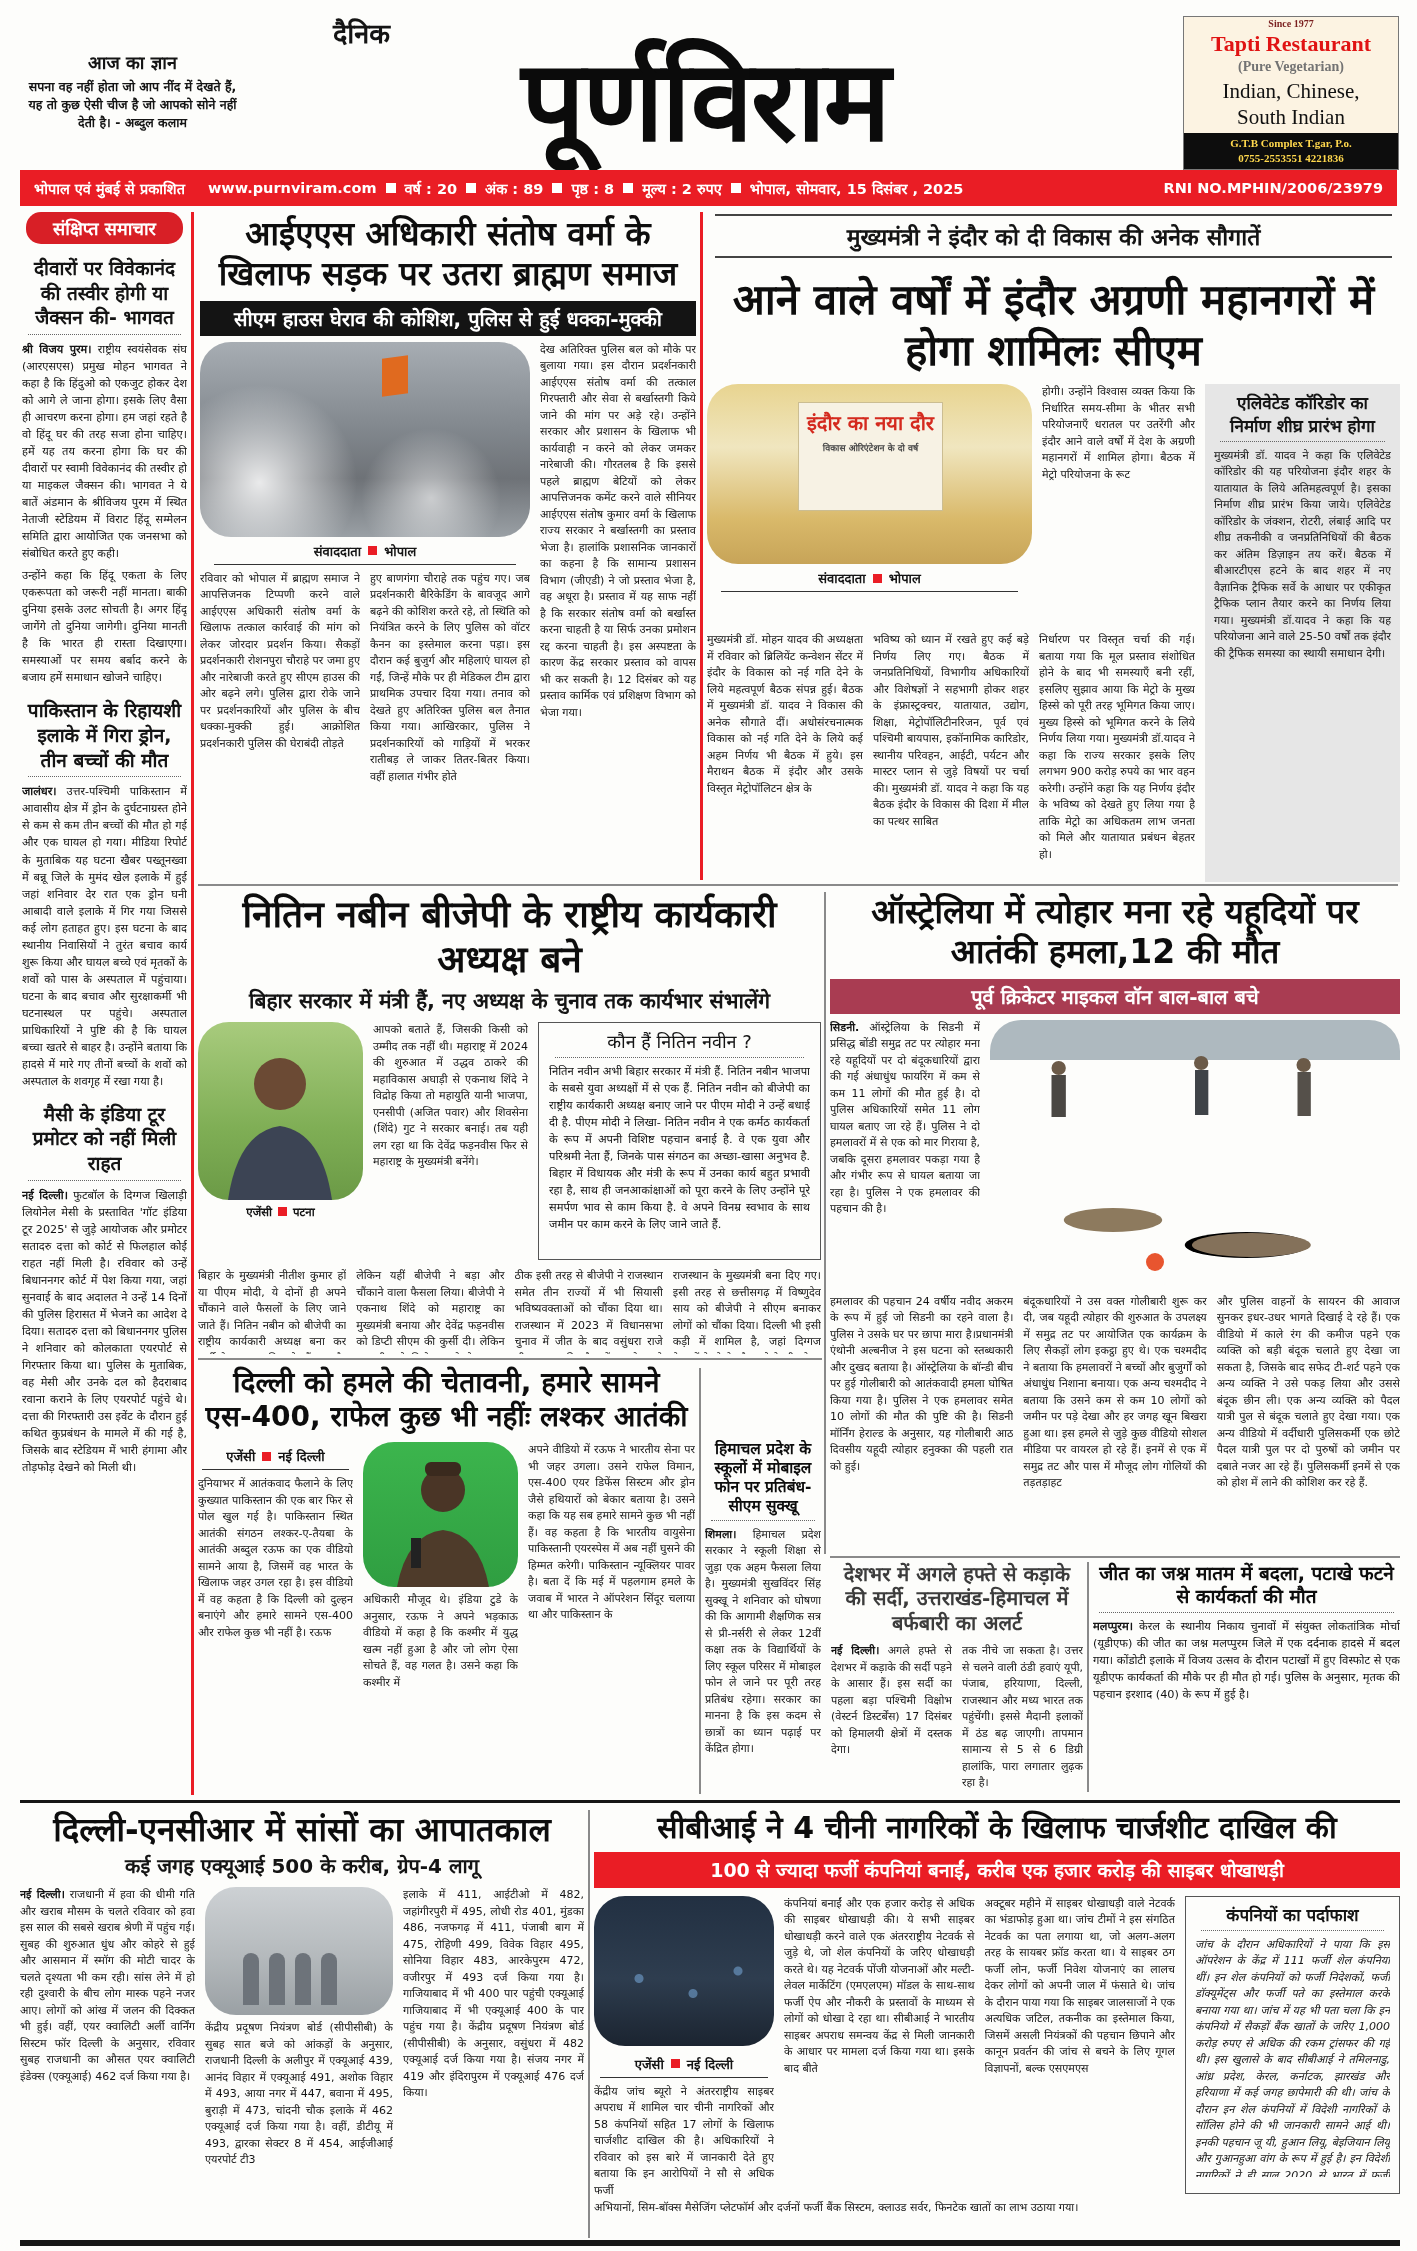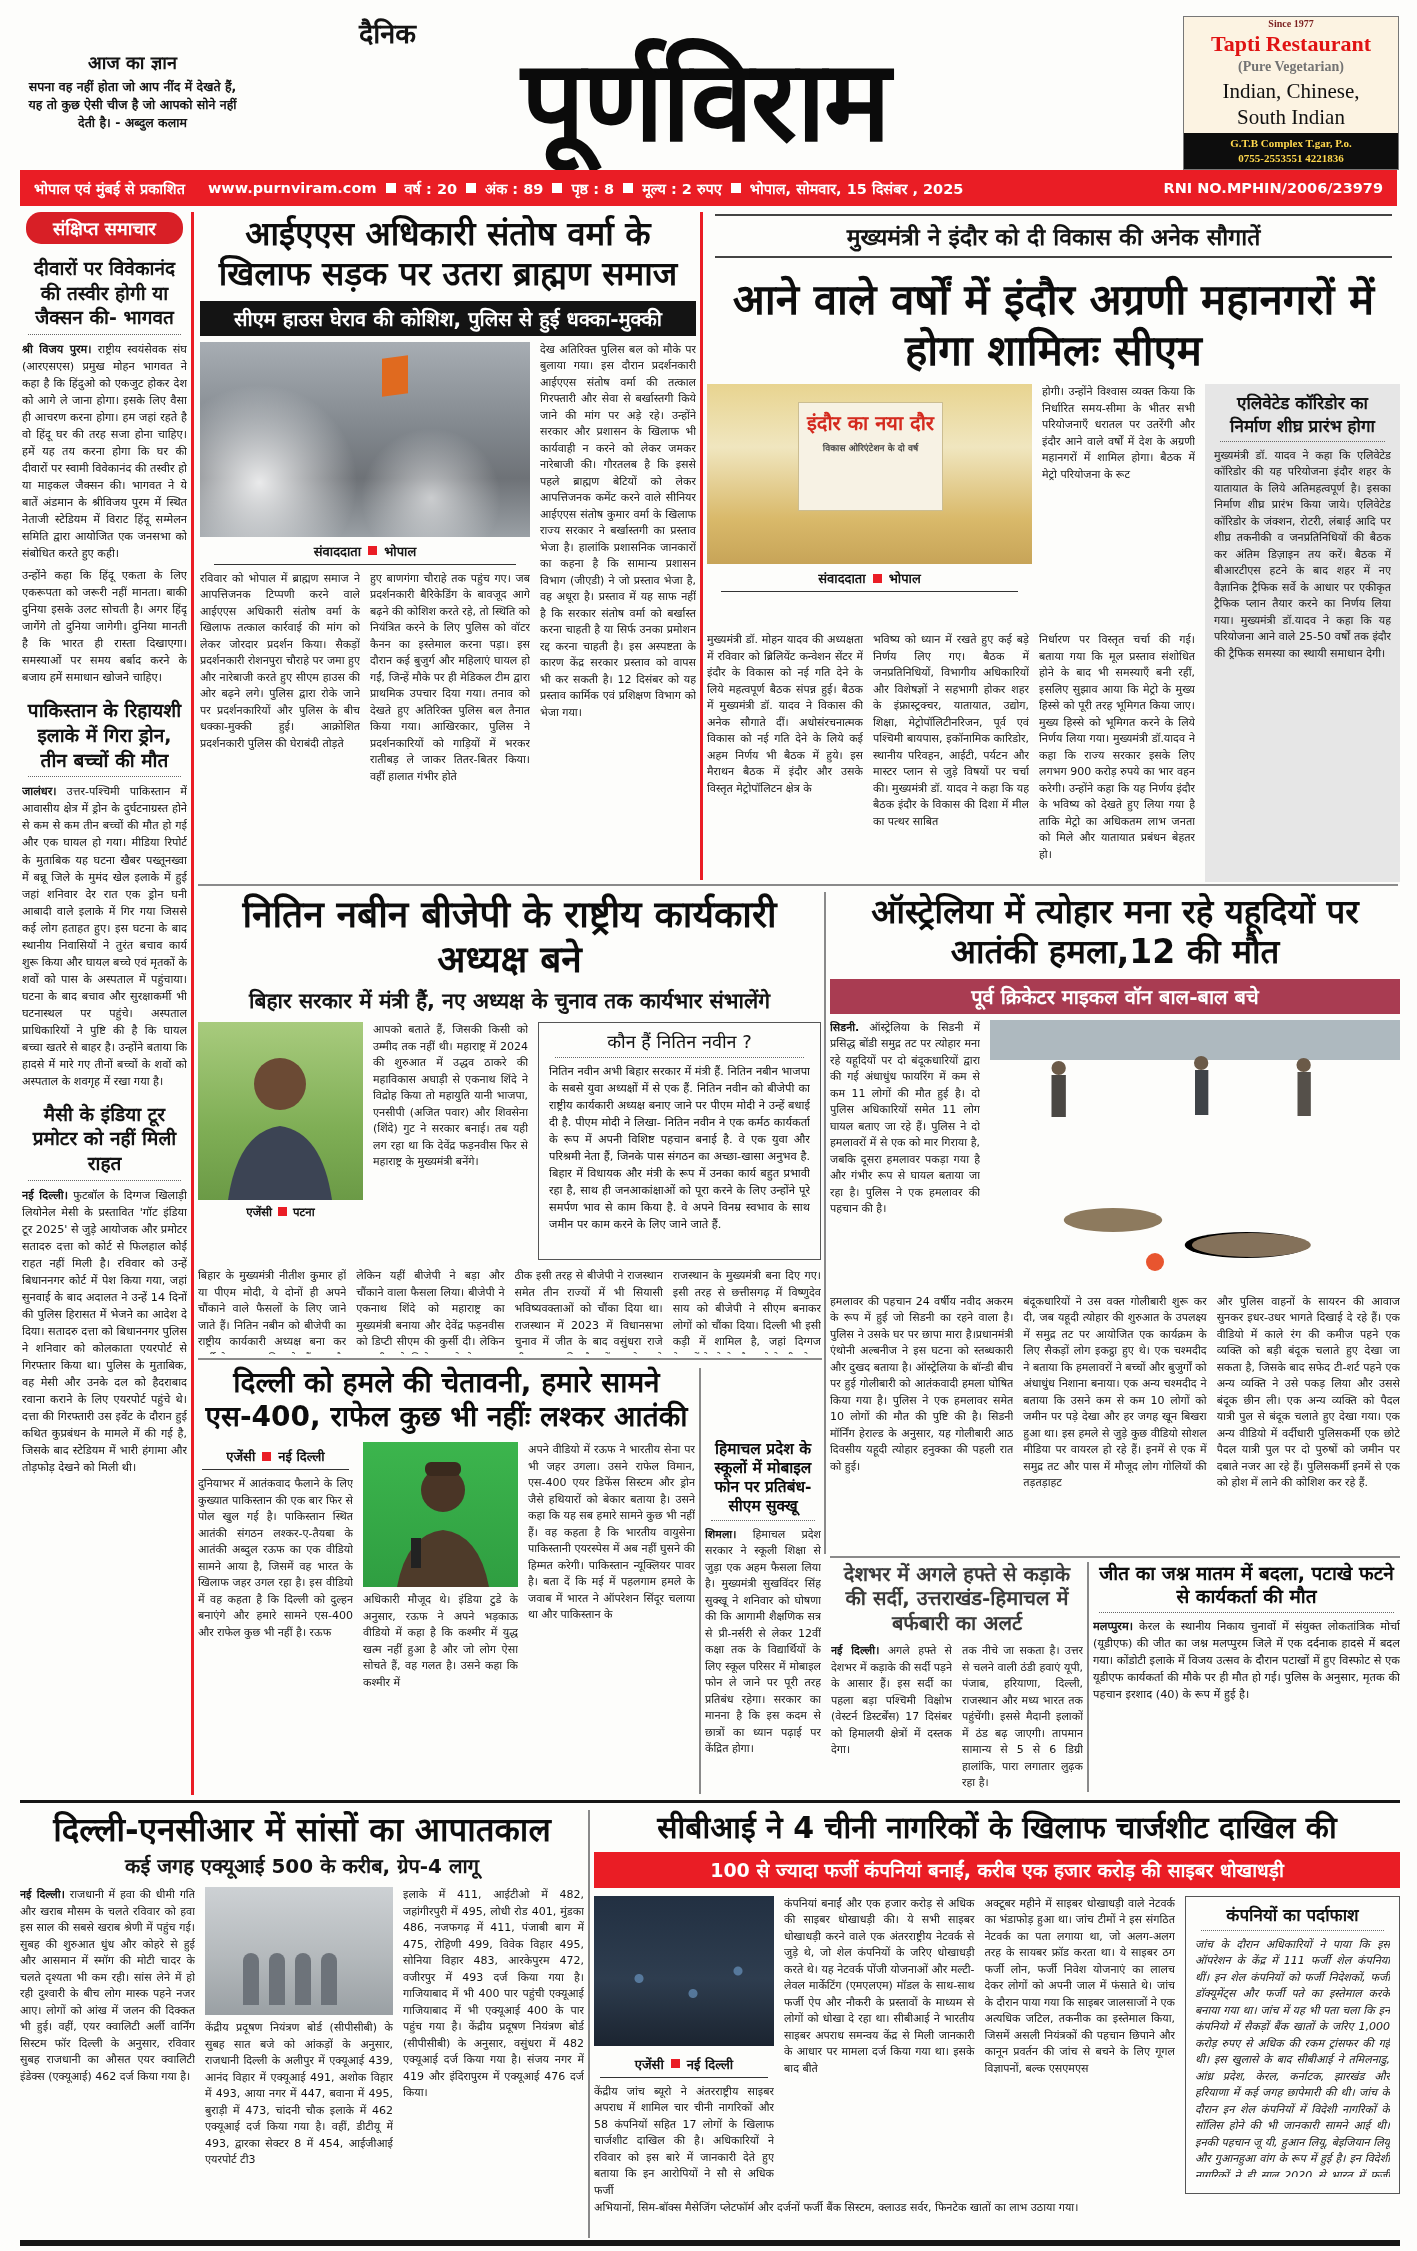--- a/index.html
+++ b/index.html
@@ -4,21 +4,21 @@
 <style>
   html,body{margin:0;padding:0;}
   body{width:1417px;height:2251px;position:relative;background:#fdfdfb;
        font-family:"DejaVu Sans","Liberation Sans",sans-serif;color:#141414;overflow:hidden;}
   .abs{position:absolute;}
   
   #quote-box{left:25px;top:50px;width:215px;}
   .quote-title{font-size:18px;font-weight:bold;text-align:center;margin-bottom:4px;}
   .quote-text{font-size:12.5px;font-weight:bold;text-align:center;line-height:1.45;}
   #brand{left:250px;top:14px;width:910px;text-align:center;}
-  .daily-label{font-size:27px;font-weight:bold;text-align:left;margin:0 0 -8px 109px;}
+  .daily-label{font-size:27px;font-weight:bold;text-align:left;margin:0 0 -8px 83px;}
   .logo-text{font-size:112px;font-weight:bold;line-height:1.05;letter-spacing:-2px;color:#0b0b0b;}
   #restaurant-ad{left:1183px;top:16px;width:214px;height:152px;border:1px solid #777;
       background:#fcf3e2;text-align:center;font-family:"Liberation Serif","DejaVu Serif",serif;
       display:flex;flex-direction:column;justify-content:space-between;}
   .ad-since{font-size:10px;font-weight:bold;color:#7a1f1f;margin-top:1px;}
   .ad-name{font-size:22px;font-weight:bold;color:#e01313;line-height:1.1;}
   .ad-tagline{font-size:14px;font-weight:bold;color:#737373;}
   .ad-cuisine{font-size:21px;font-weight:normal;color:#101010;line-height:1.25;}
   .ad-footer{background:#0d0d0d;color:#ffd84d;font-size:11px;font-weight:bold;padding:3px 2px;line-height:1.35;}
   
@@ -29,21 +29,21 @@
   
   .art{position:absolute;overflow:hidden;}
   .hl{font-weight:bold;text-align:center;color:#0d0d0d;line-height:1.22;}
   .dotrule{border-top:1.5px dotted #666;margin:4px 6px 6px;}
   .col{font-size:11px;line-height:1.5;text-align:justify;overflow:hidden;}
   .dl{font-weight:bold;}
   .row{display:flex;gap:10px;}
   .byline{display:flex;justify-content:center;align-items:center;gap:7px;font-weight:bold;
       font-size:13px;padding:5px 0 4px;border-bottom:1.5px solid #333;margin:0 14px 6px;}
   .redsq{width:9px;height:9px;background:#ea1d25;display:inline-block;flex:none;}
-  .ph{position:relative;overflow:hidden;}
+  .ph{position:relative;overflow:hidden;border-radius:31px;}
   
   #sidebar{left:22px;top:212px;width:165px;height:1586px;}
   .badge{background:#d81f26;color:#fff;text-align:center;font-weight:bold;font-size:18px;
       padding:4px 6px;border-radius:15px;margin:0 4px 10px;}
   .sb-head{font-size:19px;font-weight:bold;text-align:center;line-height:1.3;margin-top:12px;}
   .sb-body{font-size:11.2px;line-height:1.52;text-align:justify;}
   
   .vline{position:absolute;background:#ea1d25;}
   .gline{position:absolute;background:#8a8a8a;}
   .bline{position:absolute;background:#161616;}

